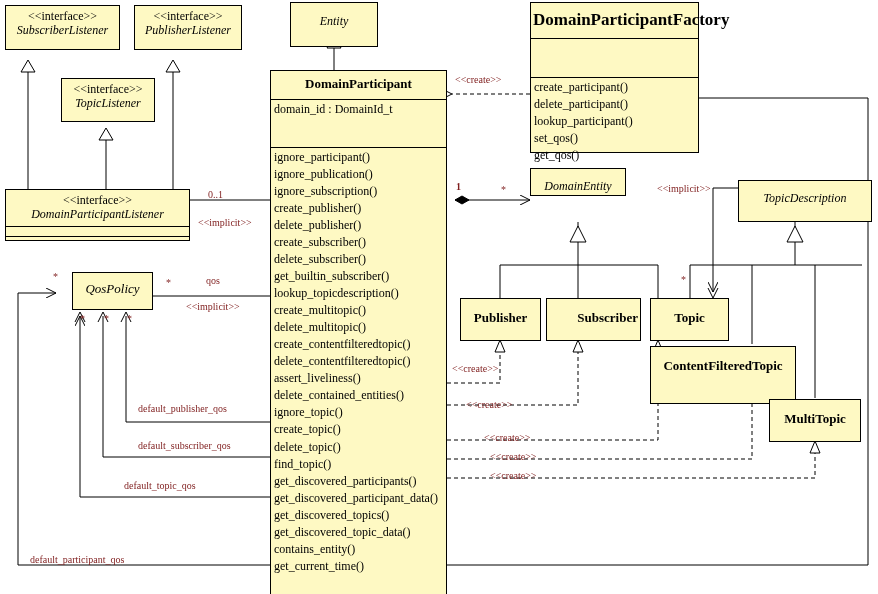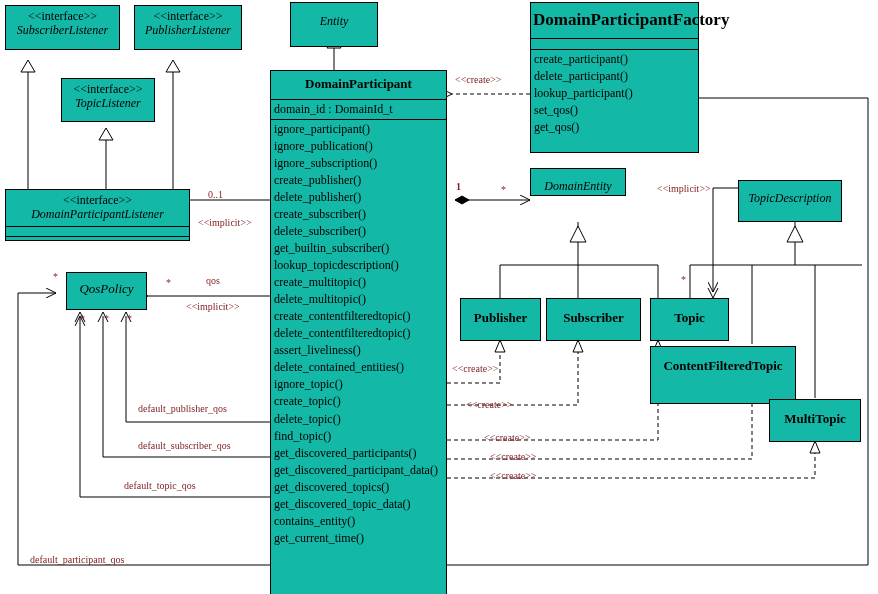--- a/index.html
+++ b/index.html
@@ -1,27 +1,27 @@
 <!DOCTYPE html>
 <html><head>
 <meta charset="utf-8">
 <title>DDS DCPS UML Class Diagram</title>
 <style>
   html,body{margin:0;padding:0;background:#ffffff;}
   body{font-family:"Liberation Serif", serif;}
   #root{position:relative;width:878px;height:594px;background:#fff;overflow:hidden;}
   svg.layer{position:absolute;left:0;top:0;width:878px;height:594px;}
-  .cls{position:absolute;border:1px solid #000;background:#14b8a6;box-sizing:border-box;}
+  .cls{position:absolute;border:1px solid #000;background:#fef9c3;box-sizing:border-box;}
   .cls .hdr{text-align:center;font-weight:bold;font-size:12px;line-height:1.15;padding:4px 2px;}
   .cls .hdr.iface{font-weight:normal;}
   .cls .hdr .stereo{font-weight:normal;font-style:normal;display:block;font-size:12px;}
   .cls .hdr .nm-ital{font-style:italic;font-weight:normal;display:block;}
   .cls .sep{border-top:1px solid #000;}
   .cls .attrs{font-size:12px;padding:1px 3px;line-height:1.42;}
-  .cls .ops{font-size:12px;padding:1px 3px;line-height:1.42;}
+  .cls .ops{font-size:12px;padding:1px 3px;line-height:1.42;margin-top:28px;}
   .cls .ops div, .cls .attrs div{white-space:nowrap;}
   .cls .ops div.static{text-decoration:underline;}
   .empty-comp{height:9px;}
   .lbl{position:absolute;font-size:10px;font-family:"Liberation Serif",serif;white-space:nowrap;color:#7f1d1d;}
 </style>
 </head>
 <body>
 
 <div id="root">
 
@@ -149,21 +149,21 @@
 
   <div class="cls" style="left:5px; top:189px; width:185px; height:52px;">
     <div class="hdr iface">
       <span class="stereo">&lt;&lt;interface&gt;&gt;</span>
       <span class="nm-ital">DomainParticipantListener</span>
     </div>
     <div class="sep empty-comp"></div>
     <div class="sep empty-comp"></div>
   </div>
 
-  <div class="cls" style="left:66px; top:272px; width:81px; height:38px;">
+  <div class="cls" style="left:72px; top:272px; width:81px; height:38px;">
     <div class="hdr" style="padding-top:9px;">
       <span class="nm-ital" style="font-size:13px;">QosPolicy</span>
     </div>
   </div>
 
   <div class="cls" style="left:290px; top:2px; width:88px; height:45px;">
     <div class="hdr" style="padding-top:12px;">
       <span class="nm-ital">Entity</span>
     </div>
   </div>
@@ -217,34 +217,34 @@
         <div>get_qos()</div>
       </div>
   </div>
 
   <div class="cls" style="left:530px; top:168px; width:96px; height:28px;">
     <div class="hdr" style="padding-top:11px;">
       <span class="nm-ital">DomainEntity</span>
     </div>
   </div>
 
-  <div class="cls" style="left:738px; top:180px; width:104px; height:42px;">
+  <div class="cls" style="left:738px; top:180px; width:134px; height:42px;">
     <div class="hdr" style="padding-top:11px;">
       <span class="nm-ital">TopicDescription</span>
     </div>
   </div>
 
   <div class="cls" style="left:460px; top:298px; width:81px; height:43px;">
     <div class="hdr" style="padding-top:12px;">
       <span style="font-size:13px;">Publisher</span>
     </div>
   </div>
 
   <div class="cls" style="left:546px; top:298px; width:95px; height:43px;">
-    <div class="hdr" style="padding-top:12px;">
+    <div class="hdr" style="padding-top:12px;text-align:right;">
       <span style="font-size:13px;">Subscriber</span>
     </div>
   </div>
 
   <div class="cls" style="left:650px; top:298px; width:79px; height:43px;">
     <div class="hdr" style="padding-top:12px;">
       <span style="font-size:13px;">Topic</span>
     </div>
   </div>
 

